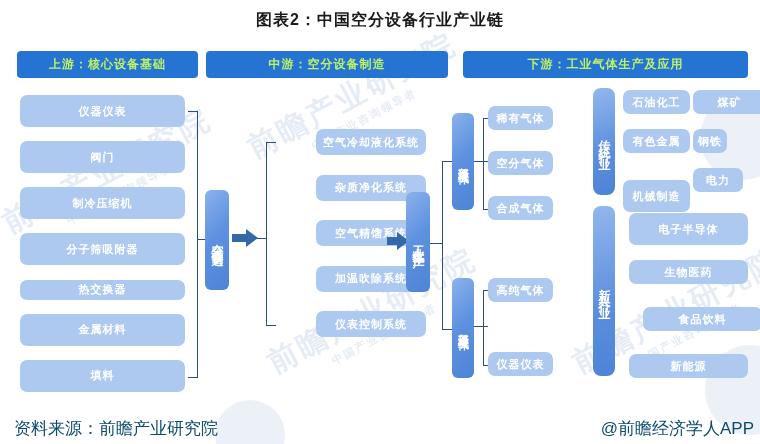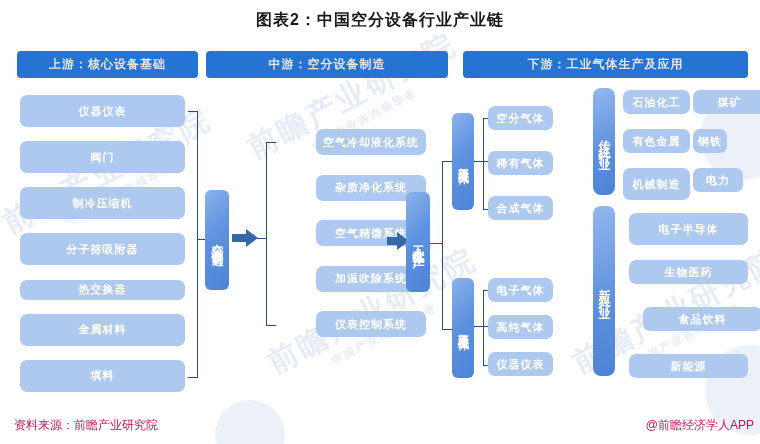--- a/index.html
+++ b/index.html
@@ -1,38 +1,38 @@
 <!DOCTYPE html>
 <html><head>
 <meta charset="utf-8">
 <style>
   html,body{margin:0;padding:0;background:#fff;}
   #stage{position:relative;width:760px;height:444px;background:#ffffff;overflow:hidden;
          font-family:"Liberation Sans","DejaVu Sans",sans-serif;}
   .title{position:absolute;left:0;top:10px;width:760px;text-align:center;
          font-size:16px;font-weight:bold;color:#1a1a1a;letter-spacing:1px;}
-  .hdr{position:absolute;height:27px;background:#2573d2;border-radius:4px;color:#e5e5e5;
+  .hdr{position:absolute;height:27px;background:#2573d2;border-radius:4px;color:#bef264;
        font-weight:bold;font-size:12px;display:flex;align-items:center;justify-content:center;letter-spacing:1px;}
   .lite{position:absolute;background:#adc9ef;border-radius:7px;color:#fff;font-weight:bold;
         font-size:11px;display:flex;align-items:center;justify-content:center;letter-spacing:1px;}
   .vbox{position:absolute;border-radius:6px;color:#fff;font-weight:bold;font-size:12px;
         background:linear-gradient(135deg,#8cb2ec 0%,#5e92e0 45%,#4e84d6 100%);
         writing-mode:vertical-rl;text-orientation:upright;display:flex;align-items:center;
         justify-content:center;letter-spacing:3px;}
   .ibox{position:absolute;background:linear-gradient(160deg,#93b7ee 0%,#5b8edd 60%,#4d83d6 100%);
         border-radius:8px;color:#fff;font-weight:bold;font-size:12px;writing-mode:vertical-rl;
         text-orientation:upright;display:flex;align-items:center;justify-content:center;letter-spacing:6px;}
   .bracket{position:absolute;border:0 solid #2e4d7b;}
   .br-right{border-top-width:1.5px;border-right-width:1.5px;border-bottom-width:1.5px;}
   .br-left{border-top-width:1.5px;border-left-width:1.5px;border-bottom-width:1.5px;}
   .hline{position:absolute;height:0;border-top:1.5px solid #2e4d7b;}
   .arrow-bar{position:absolute;background:#3568a8;}
   .arrow-head{position:absolute;width:0;height:0;border-top:9px solid transparent;
               border-bottom:9px solid transparent;border-left:12px solid #3568a8;}
-  .footer-text{position:absolute;font-size:12px;color:#be185d;}
+  .footer-text{position:absolute;font-size:17px;color:#0c4a6e;}
   .wm{position:absolute;transform:rotate(-28deg);color:rgba(140,168,208,0.22);
       font-weight:bold;text-align:center;pointer-events:none;line-height:1.3;}
   .wm .wm-big{font-size:30px;letter-spacing:3px;}
   .wm .wm-small{font-size:11px;letter-spacing:2px;}
   .wm-circle{position:absolute;border-radius:50%;background:rgba(185,203,228,0.28);pointer-events:none;}
 </style>
 </head>
 <body>
 
 <div id="stage">
@@ -98,41 +98,40 @@
   <div class="vbox" style="left:406px;top:192px;width:24px;height:100px;font-size:12px;letter-spacing:2px;">工业气体生产</div>
 
   <div class="hline" style="left:430px;top:243px;width:12px;"></div>
   <div class="bracket br-left" style="left:442px;top:161px;width:10px;height:167px;"></div>
 
   <div class="vbox" style="left:452px;top:113px;width:22px;height:97px;font-size:11px;letter-spacing:1px;">普通工业气体</div>
   <div class="hline" style="left:474px;top:161px;width:9px;"></div>
   <div class="bracket br-left" style="left:483px;top:118px;width:5px;height:90px;"></div>
   <div class="hline" style="left:483px;top:161px;width:5px;"></div>
   <div style="position:absolute;left:488px;top:106px;width:65px;height:114px;display:flex;flex-direction:column;justify-content:space-between;">
+    <div class="lite" style="position:relative;height:24px;">稀有气体</div>
     <div class="lite" style="position:relative;height:24px;">空分气体</div>
-    <div class="lite" style="position:relative;height:24px;">稀有气体</div>
     <div class="lite" style="position:relative;height:24px;">合成气体</div>
   </div>
 
   <div class="vbox" style="left:452px;top:278px;width:22px;height:100px;font-size:11px;letter-spacing:1px;">普通工业气体</div>
   <div class="hline" style="left:474px;top:326px;width:9px;"></div>
   <div class="bracket br-left" style="left:483px;top:290px;width:5px;height:74px;"></div>
   <div class="hline" style="left:483px;top:326px;width:5px;"></div>
   <div style="position:absolute;left:488px;top:278px;width:65px;height:98px;display:flex;flex-direction:column;justify-content:space-between;">
-    <div class="lite" style="position:relative;height:24px;">电子气体</div>
     <div class="lite" style="position:relative;height:24px;">高纯气体</div>
     <div class="lite" style="position:relative;height:24px;">仪器仪表</div>
   </div>
 
   <div class="ibox" style="left:593px;top:88px;width:22px;height:107px;">传统行业</div>
   <div class="lite" style="left:623px;top:90px;width:67px;height:24px;">石油化工</div>
   <div class="lite" style="left:693px;top:90px;width:73px;height:24px;">煤矿</div>
   <div class="lite" style="left:623px;top:129px;width:67px;height:24px;">有色金属</div>
   <div class="lite" style="left:693px;top:129px;width:34px;height:24px;">钢铁</div>
-  <div class="lite" style="left:623px;top:168px;width:67px;height:32px;">机械制造</div>
+  <div class="lite" style="left:623px;top:180px;width:67px;height:32px;">机械制造</div>
   <div class="lite" style="left:693px;top:168px;width:50px;height:24px;">电力</div>
 
   <div class="ibox" style="left:593px;top:206px;width:22px;height:170px;">新兴行业</div>
   <div class="lite" style="left:629px;top:213px;width:119px;height:32px;">电子半导体</div>
   <div class="lite" style="left:629px;top:260px;width:119px;height:24px;">生物医药</div>
   <div class="lite" style="left:629px;top:307px;width:119px;height:24px;margin-left:14px;">食品饮料</div>
   <div class="lite" style="left:629px;top:354px;width:119px;height:24px;">新能源</div>
 
   <div class="footer-text" style="left:14px;top:417px;">资料来源：前瞻产业研究院</div>
   <div class="footer-text" style="right:6px;top:417px;">@前瞻经济学人APP</div>

